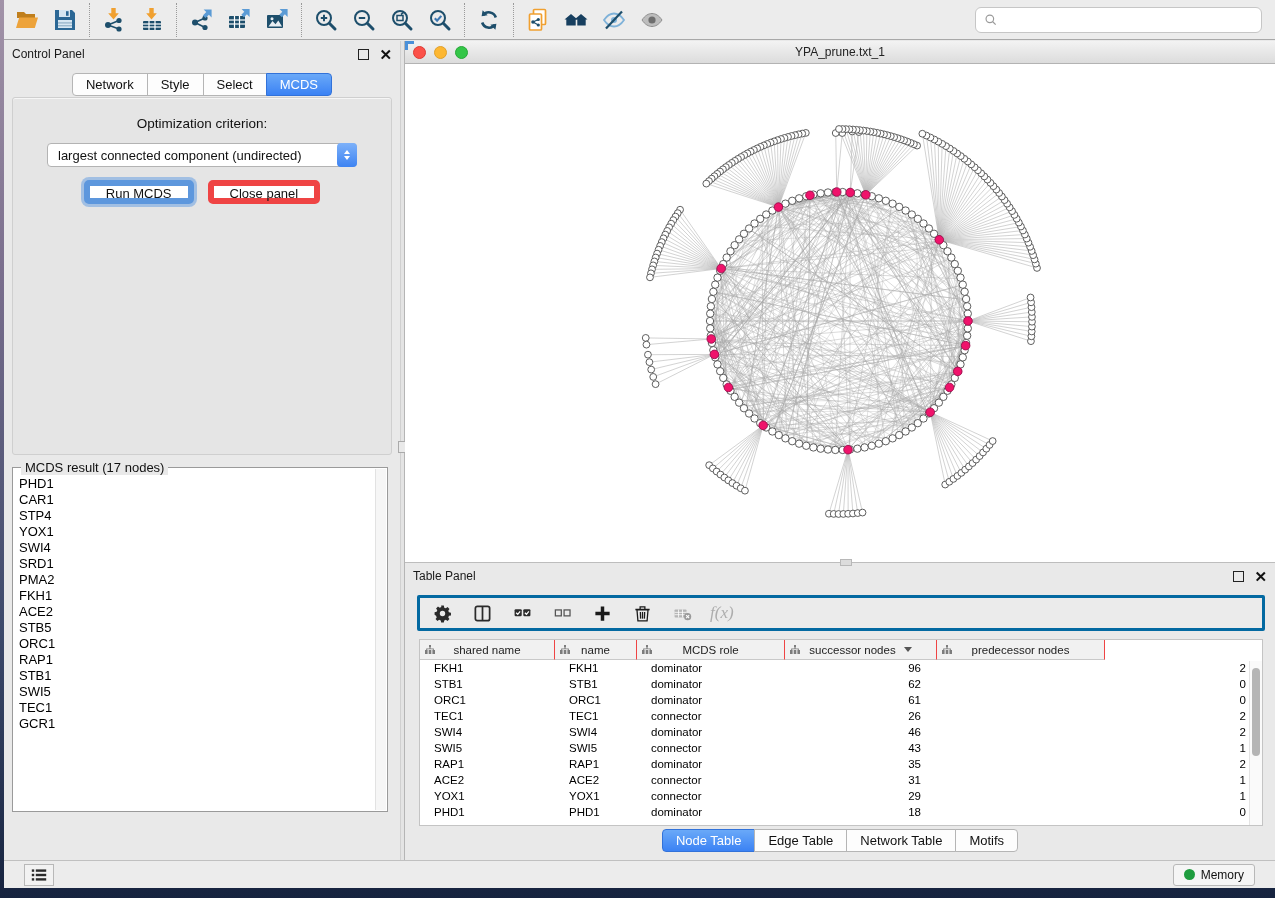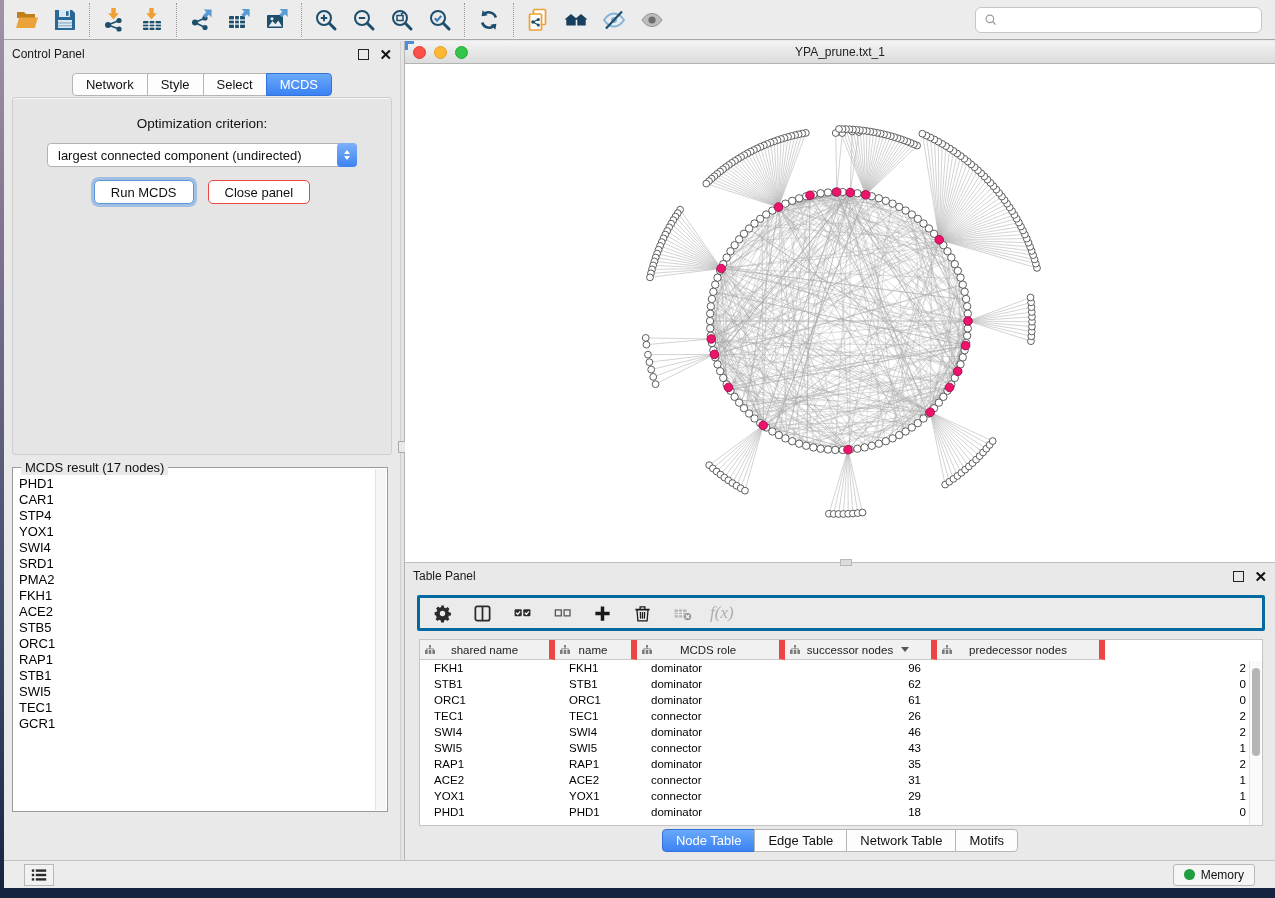--- a/index.html
+++ b/index.html
@@ -29,21 +29,21 @@
   .seg-tab.selected { background:linear-gradient(#6aa9f8,#3b82f4); border-color:#3272d9; color:#fff; }
   #mcds-options { position:absolute; left:8px; right:8px; top:56px; height:358px; background:#e5e5e5; border:1px solid #cfcfcf; border-radius:3px; box-shadow:inset 0 1px 0 #f6f6f6; }
   #opt-label { text-align:center; margin-top:18px; font-size:13.5px; color:#111; }
   #opt-select { margin:12px auto 0; width:310px; height:24px; background:#fff; border:1px solid #b3b3b3; border-radius:4px; display:flex; align-items:center; }
   #opt-select .sel-text { flex:1; font-size:13px; padding-left:10px; color:#111; white-space:nowrap; }
   #opt-select .sel-cap { width:20px; height:24px; margin:-1px -1px -1px 0; border-radius:4px; background:linear-gradient(#7db1f9,#3d83f2); display:flex; flex-direction:column; align-items:center; justify-content:center; gap:2px; }
   .chev { width:0; height:0; border-left:3.5px solid transparent; border-right:3.5px solid transparent; }
   .chev.up { border-bottom:4px solid #fff; }
   .chev.down { border-top:4px solid #fff; }
   #opt-buttons { display:flex; justify-content:center; gap:14px; margin-top:13px; }
-  .mac-btn { height:24px; padding:0 16px; background:#fff; border:1px solid #ef4444; border-radius:5px; font-size:13px; font-family:"Liberation Sans",sans-serif; color:#111; cursor:default; }
+  .mac-btn { height:24px; padding:0 16px; background:#fff; border:6px solid #ef4444; border-radius:5px; font-size:13px; font-family:"Liberation Sans",sans-serif; color:#111; cursor:default; }
   .mac-btn.focused { border-color:#5d97dd; box-shadow:0 0 0 3px rgba(105,160,225,.55); }
   #mcds-result { position:absolute; left:8px; right:12px; top:426px; bottom:48px; border:1px solid #9a9a9a; background:#fff; }
   #result-legend { position:absolute; top:-8px; left:8px; background:#e9e9e9; padding:0 4px; font-size:13px; color:#111; }
   #result-list { position:absolute; inset:8px 12px 2px 6px; overflow:hidden; }
   .result-item { font-size:13px; line-height:16px; color:#000; }
   #result-scroll { position:absolute; top:1px; right:1px; bottom:1px; width:11px; background:#f6f6f6; border-left:1px solid #e2e2e2; }
 
   
   #v-splitter { position:absolute; left:396px; top:41px; width:5px; bottom:28px; background:#e4e4e4; border-left:1px solid #d0d0d0; border-right:1px solid #b5b5b5; }
   #v-splitter .handle { position:absolute; left:-3px; top:400px; width:9px; height:12px; background:#e9e9e9; border:1px solid #aaa; }
@@ -61,21 +61,21 @@
   #network-canvas-wrap { position:absolute; left:0; top:23px; right:0; bottom:0; background:#fff; overflow:hidden; }
 
   
   #table-panel { position:absolute; left:401px; top:562px; right:0; bottom:28px; background:#e9e9e9; border-top:1px solid #bdbdbd; }
   #tp-toolbar { position:absolute; left:12px; right:10px; top:32px; height:36px; background:#ebebeb; border:3px solid #0369a1; border-radius:2px; display:flex; align-items:center; padding-left:10px; gap:16px; }
   .tp-btn { width:24px; height:24px; display:flex; align-items:center; justify-content:center; background:transparent; border:none; cursor:default; }
   .tp-btn svg { width:19px; height:19px; }
   .tp-fx { font-family:"Liberation Serif",serif; font-style:italic; font-size:17px; color:#adadad; }
   #node-table { position:absolute; left:14px; right:12px; top:76px; bottom:34px; background:#fff; border:1px solid #c4c4c4; overflow:hidden; }
   #nt-header { display:flex; height:20px; }
-  .nt-hcell { display:flex; align-items:center; justify-content:center; gap:5px; background:#f1f1f1; border-right:6px solid #ef4444; border-bottom:1px solid #c9c9c9; font-size:11.5px; color:#222; position:relative; }
+  .nt-hcell { display:flex; align-items:center; justify-content:center; gap:5px; background:#f1f1f1; border-right:1px solid #ef4444; border-bottom:1px solid #c9c9c9; font-size:11.5px; color:#222; position:relative; }
   .nt-hcell .attr-ic { width:10px; height:9px; opacity:.75; position:absolute; left:5px; }
   .sort-down { width:0; height:0; border-left:4px solid transparent; border-right:4px solid transparent; border-top:5px solid #555; margin-left:3px; }
   .nt-row { display:flex; height:16px; align-items:center; }
   .nt-cell { font-size:11.5px; color:#000; white-space:nowrap; overflow:hidden; }
   .nt-cell.txt { padding-left:14px; text-align:left; }
   .nt-cell.num { text-align:right; padding-right:16px; }
   #nt-vscroll { position:absolute; top:21px; right:0; bottom:0; width:13px; background:#fafafa; border-left:1px solid #e4e4e4; }
   #nt-vscroll .thumb { position:absolute; left:2px; right:2px; top:7px; height:88px; background:#b5b5b5; border-radius:5px; }
   #tp-tabs { position:absolute; left:0; right:0; bottom:8px; display:flex; justify-content:center; }
 

